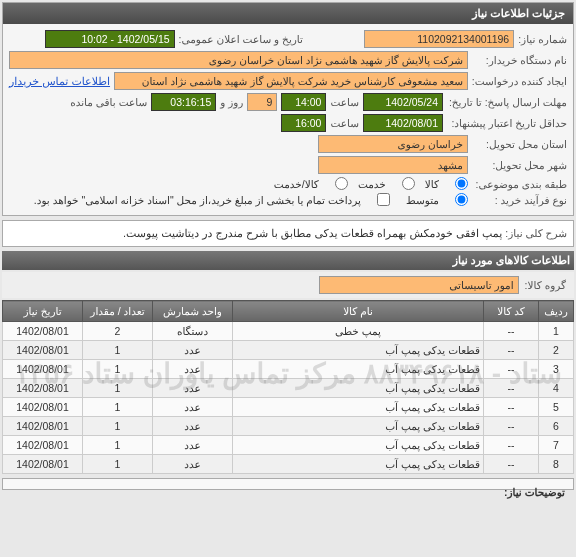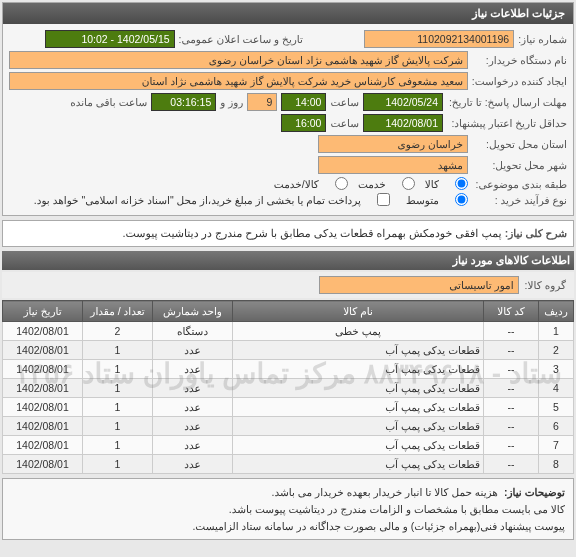--- a/index.html
+++ b/index.html
@@ -157,20 +157,21 @@
     </div>
 
     <div class="row">
       <span class="label" style="width:95px">نام دستگاه خریدار:</span>
       <span class="field wide">شرکت پالایش گاز شهید هاشمی نژاد   استان خراسان رضوی</span>
     </div>
 
     <div class="row">
       <span class="label" style="width:95px">ایجاد کننده درخواست:</span>
       <span class="field wide">سعید مشعوفی کارشناس خرید شرکت پالایش گاز شهید هاشمی نژاد   استان</span>
+      <span class="link-text">اطلاعات تماس خریدار</span>
     </div>
 
     <div class="row">
       <span class="label" style="width:120px">مهلت ارسال پاسخ: تا تاریخ:</span>
       <span class="field dark" style="width:80px">1402/05/24</span>
       <span class="label">ساعت</span>
       <span class="field dark" style="width:45px">14:00</span>
       <span class="field" style="width:30px;text-align:center">9</span>
       <span class="label">روز و</span>
       <span class="field dark" style="width:65px">03:16:15</span>
@@ -223,21 +224,21 @@
       <div class="small-gap"></div>
       <label class="radio-item">
         <input type="checkbox" style="">
         <span>پرداخت تمام یا بخشی از مبلغ خرید،از محل "اسناد خزانه اسلامی" خواهد بود.</span>
       </label>
     </div>
   </div>
 </div>
 
 <div class="highlight-box">
-  <span class="label" style="font-weight:bold">شرح کلی نیاز:</span>
+  <span class="label" style="font-weight:normal">شرح کلی نیاز:</span>
   <span>پمپ افقی خودمکش بهمراه قطعات یدکی مطابق با شرح مندرج در دیتاشیت پیوست.</span>
 </div>
 
 <div class="items-header">اطلاعات کالاهای مورد نیاز</div>
 
 <div class="wm-wrap">
   <div class="watermark">ستاد - ۸۸۳۴۹۶۱۸ مرکز تماس یاوران ستاد ۱۴۵۶</div>
 
   <div class="group-row">
     <span class="label">گروه کالا:</span>
@@ -319,18 +320,13 @@
           <td>عدد</td>
           <td>1</td>
           <td>1402/08/01</td>
         </tr>
       </tbody>
   </table>
 </div>
 
 <div class="note-box">
   <div style="font-weight:bold; float:right; margin-left:6px">توضیحات نیاز:</div>
-  <div id="notes-lines">
-      <div>هزینه حمل کالا تا انبار خریدار بعهده خریدار می باشد.</div>
-      <div>کالا می بایست مطابق با مشخصات و الزامات مندرج در دیتاشیت پیوست باشد.</div>
-      <div>پیوست پیشنهاد فنی(بهمراه جزئیات) و مالی بصورت جداگانه در سامانه ستاد الزامیست.</div>
-    </div>
 </div>
 
 </body></html>

